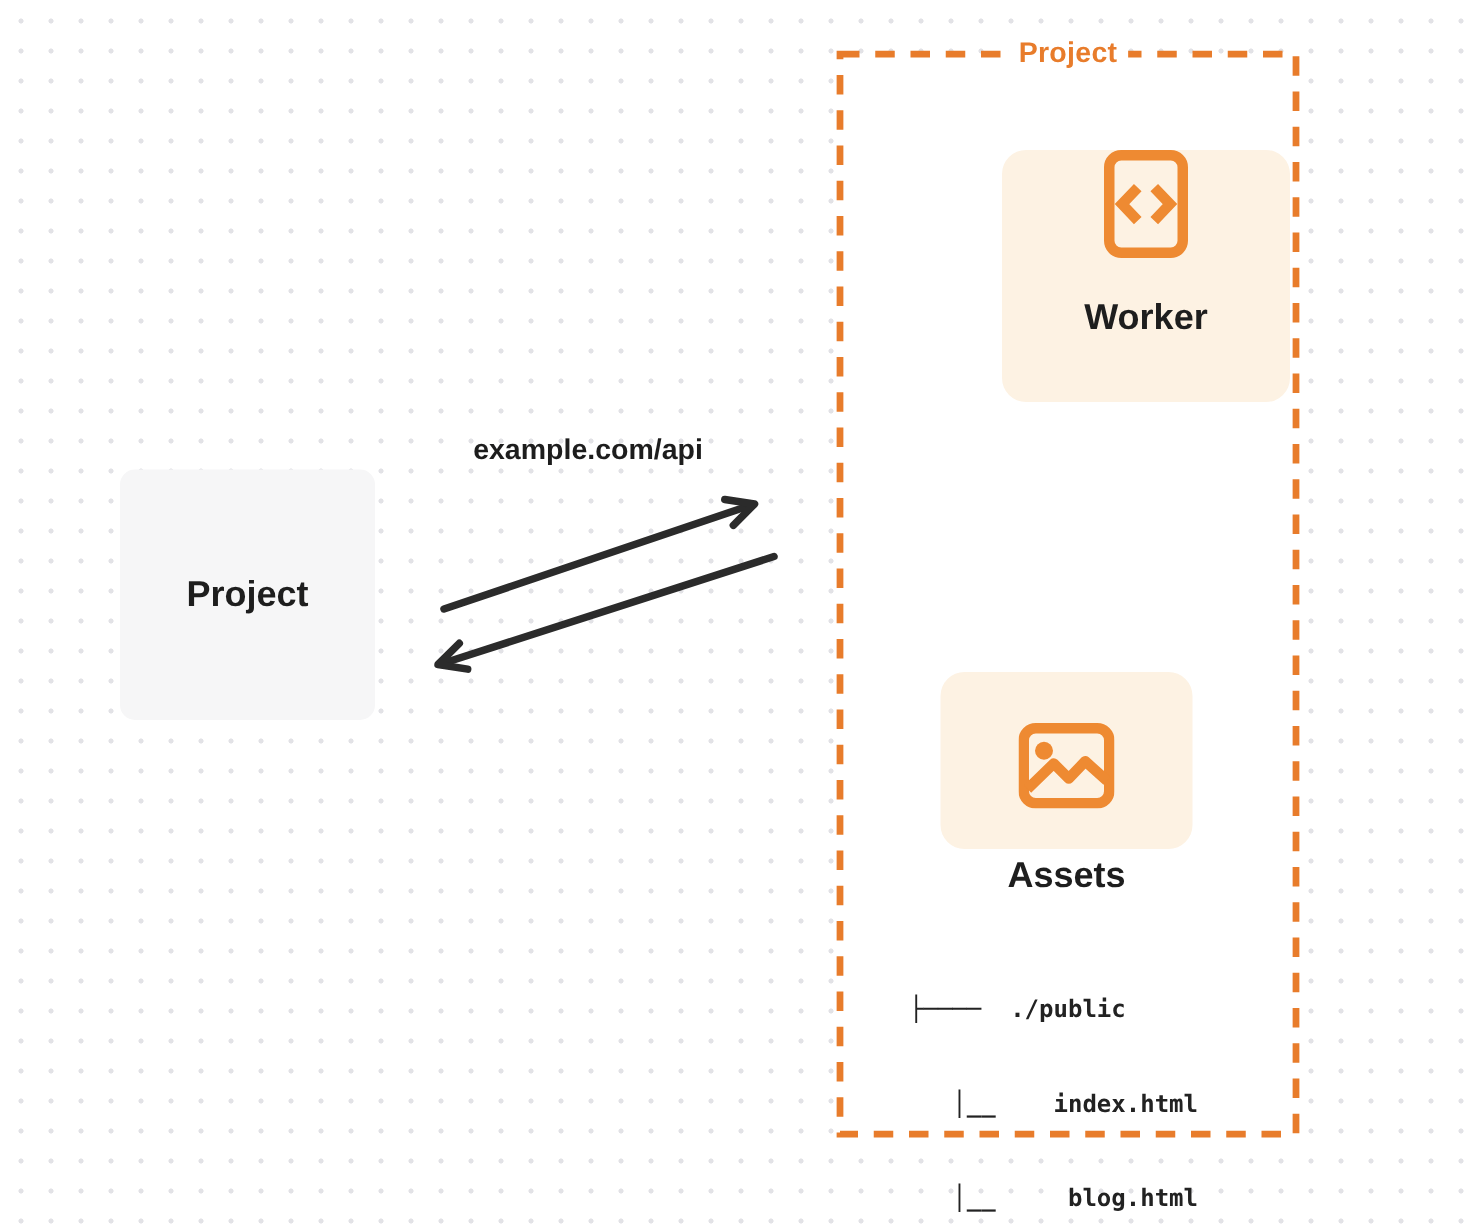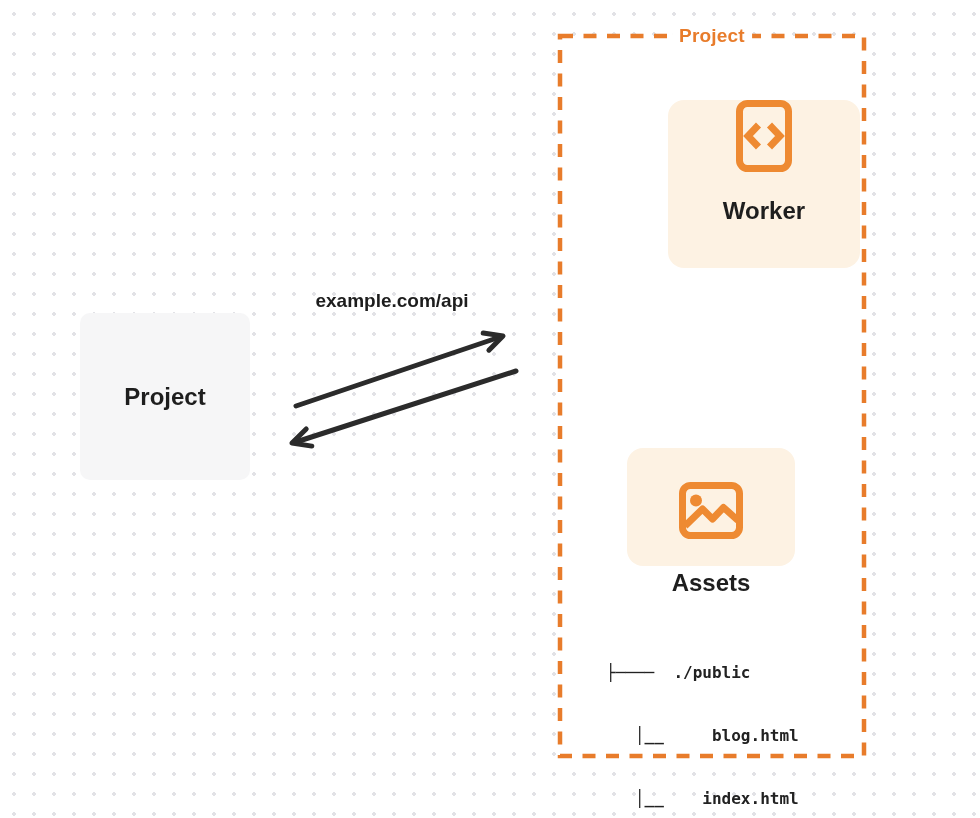--- a/index.html
+++ b/index.html
@@ -82,18 +82,18 @@
         <rect class="icon-stroke" x="3.5" y="3.5" width="57" height="50" rx="8"></rect>
         <circle class="icon-fill" cx="17" cy="18.5" r="6"></circle>
         <path class="icon-stroke" style="stroke-linejoin:round" d="M6 44 L23.5 27 L33.5 37 L44.5 25.5 L59 38.5"></path>
       </svg>
     </span>
     <div class="label">Assets</div>
   </div>
 
   <div class="file-tree">
     <div>├────  ./public</div>
+    <div>   │__    index.html</div>
     <div>   │__     blog.html</div>
-    <div>   │__    index.html</div>
     
   </div>
 
 </div>
 
 </body></html>

